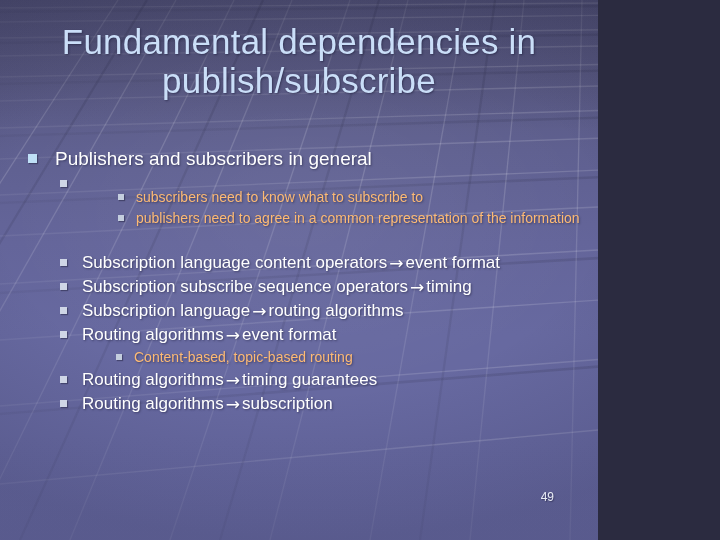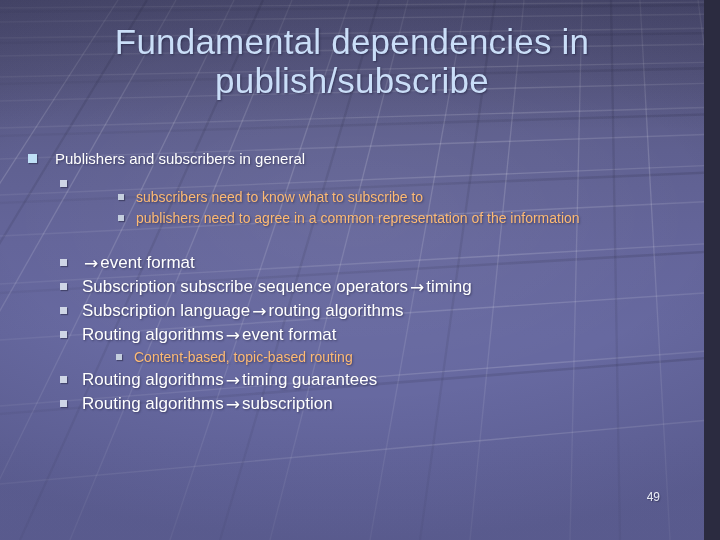--- a/index.html
+++ b/index.html
@@ -2,21 +2,21 @@
 <html><head>
 <meta charset="utf-8">
 <style>
   html, body {
     margin: 0;
     padding: 0;
     background: #2b2b40;
   }
   #slide {
     position: relative;
-    width: 704px;
+    width: 598px;
     height: 540px;
     overflow: hidden;
     font-family: "Liberation Sans", sans-serif;
     background: #5e5f8c;
   }
 
   
   .bg-base {
     position: absolute;
     inset: 0;
@@ -86,21 +86,21 @@
   }
   .bullet {
     flex: 0 0 auto;
     display: inline-block;
     font-family: "DejaVu Sans", sans-serif;
     line-height: 1;
   }
   .txt { flex: 0 0 auto; }
 
   
-  .lvl1 { padding-left: 0px; font-size: 15px; line-height: 26px; }
+  .lvl1 { padding-left: 0px; font-size: 19px; line-height: 26px; }
   .lvl1 .bullet {
     width: 9px; height: 9px;
     background: #bfe0f7;
     margin-top: 8px;
     margin-right: 18px;
     box-shadow: 1px 1px 1px rgba(35,35,65,0.5);
   }
   
   .lvl2 { padding-left: 32px; font-size: 17px; line-height: 24px; }
   .lvl2 .bullet {
@@ -238,20 +238,21 @@
       </div>
     </div>
 
     <div class="gap"></div>
 
     <div class="group">
 
 
       <div class="line lvl2">
         <span class="bullet"></span>
+        <span class="txt">Subscription language content operators</span>
         <span class="arrow">→</span>
         <span class="txt">event format</span>
       </div>
 
       <div class="line lvl2">
         <span class="bullet"></span>
         <span class="txt">Subscription subscribe sequence operators</span>
         <span class="arrow">→</span>
         <span class="txt">timing</span>
       </div>

